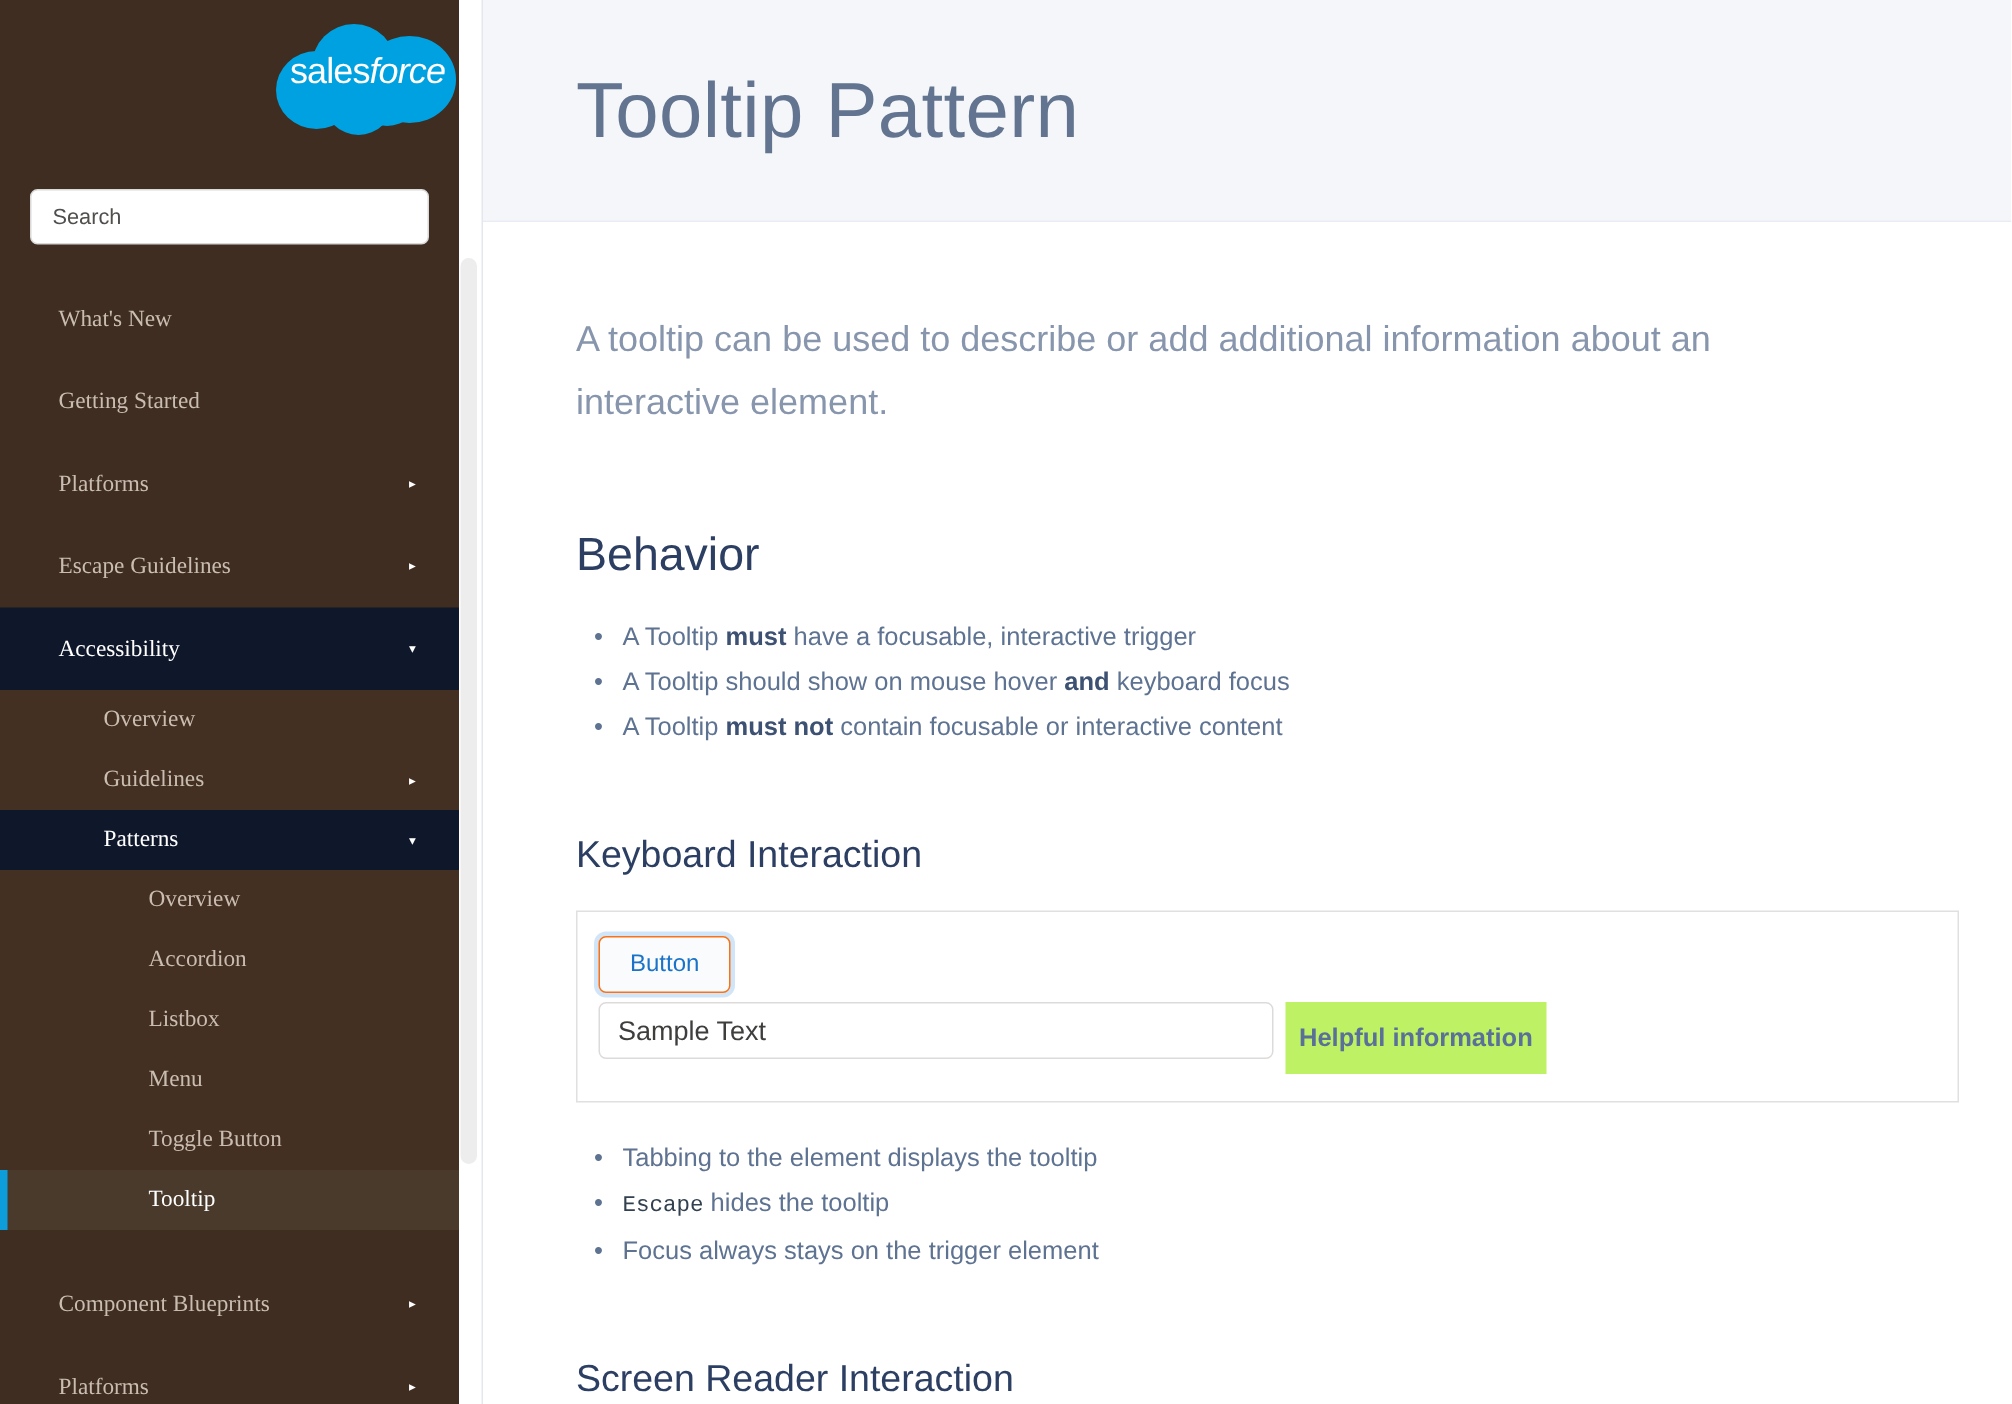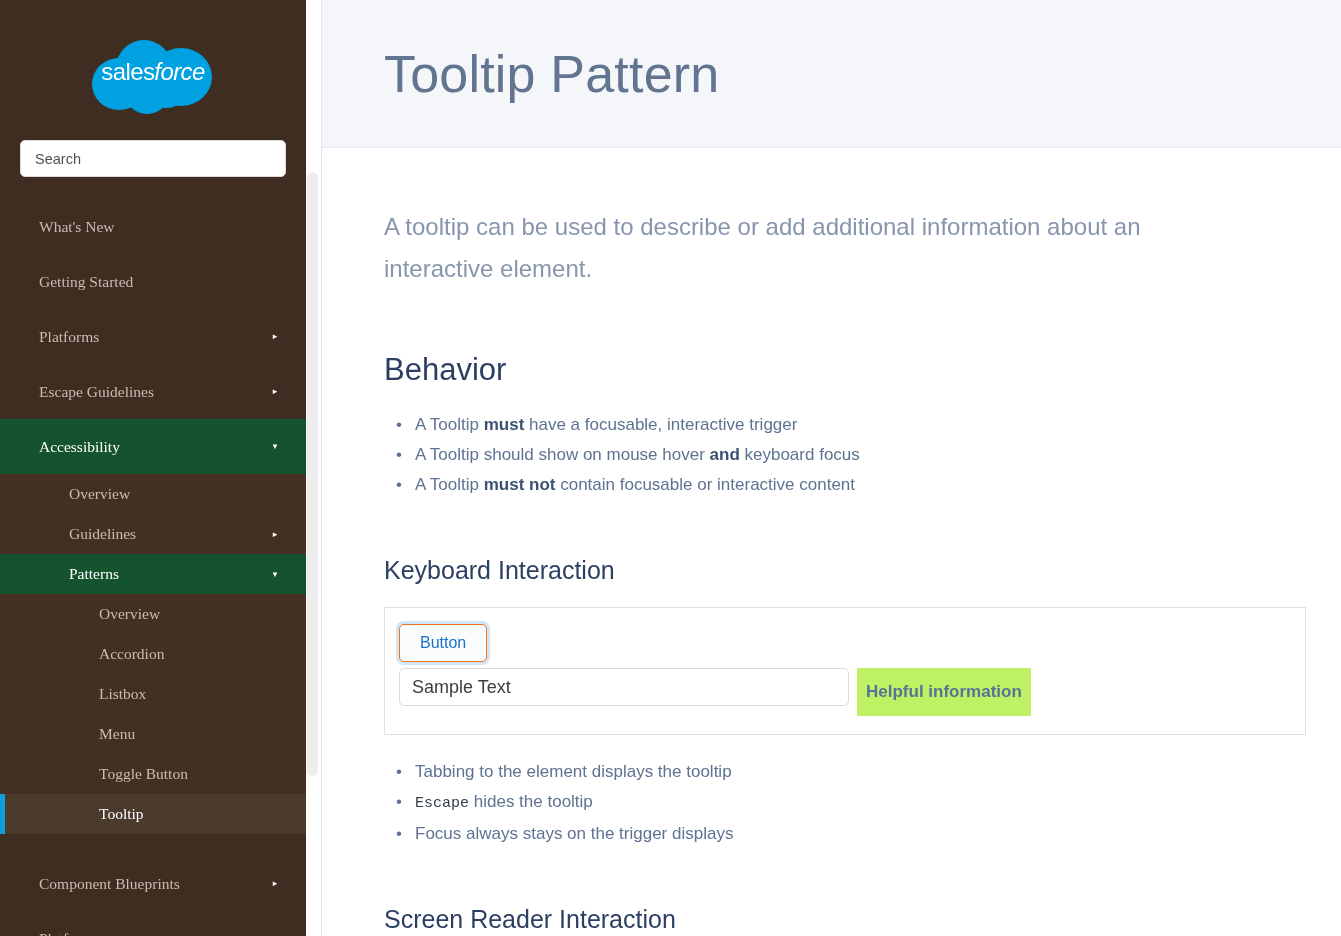--- a/index.html
+++ b/index.html
@@ -29,23 +29,22 @@
     height: 936px;
     background: #3e2d20;
     position: relative;
     overflow: hidden;
   }
 
   .brand {
     height: 100px;
     display: flex;
     align-items: center;
-    justify-content: center;
+    justify-content: flex-end;
     padding-top: 6px;
-    margin-top: 24px;
   }
 
   .cloud-logo {
     width: 122px;
     height: 78px;
     position: relative;
   }
   .cloud-logo .blob {
     position: absolute;
     background: #00a1e0;
@@ -66,21 +65,21 @@
     font-size: 24px;
     letter-spacing: -0.6px;
     z-index: 4;
   }
   .cloud-wordmark i {
     font-style: italic;
   }
 
   .search-wrap {
     padding: 0 20px;
-    margin-top: 16px;
+    margin-top: 26px;
   }
   .search-input {
     width: 100%;
     height: 37px;
     border-radius: 5px;
     border: 1px solid #d9d9d9;
     background: #ffffff;
     padding: 0 14px;
     font-size: 14.5px;
     font-family: "Liberation Sans", sans-serif;
@@ -125,21 +124,21 @@
     font-size: 15.5px;
   }
   
   .lvl3 {
     height: 40px;
     padding-left: 99px;
     font-size: 15.5px;
   }
 
   .nav-item.expanded-parent {
-    background: #14532d;
+    background: #0f172a;
     color: #ffffff;
   }
   .group-open {
     background: #433022;
   }
   .nav-item.selected {
     background: #4a3a2c;
     color: #ffffff;
   }
   .nav-item.selected::before {
@@ -434,20 +433,20 @@
         <button class="demo-button">Button</button>
         <div class="demo-row">
           <input class="demo-input" type="text" value="Sample Text" style="">
           <div class="tooltip-bubble">Helpful information</div>
         </div>
       </div>
 
       <ul class="bullets" id="keyboard-list">
           <li>Tabbing to the element displays the tooltip</li>
           <li><code>Escape</code> hides the tooltip</li>
-          <li>Focus always stays on the trigger displays</li>
+          <li>Focus always stays on the trigger element</li>
         </ul>
 
       <h3 class="sec">Screen Reader Interaction</h3>
 
     </div>
   </main>
 </div>
 
 </body></html>

